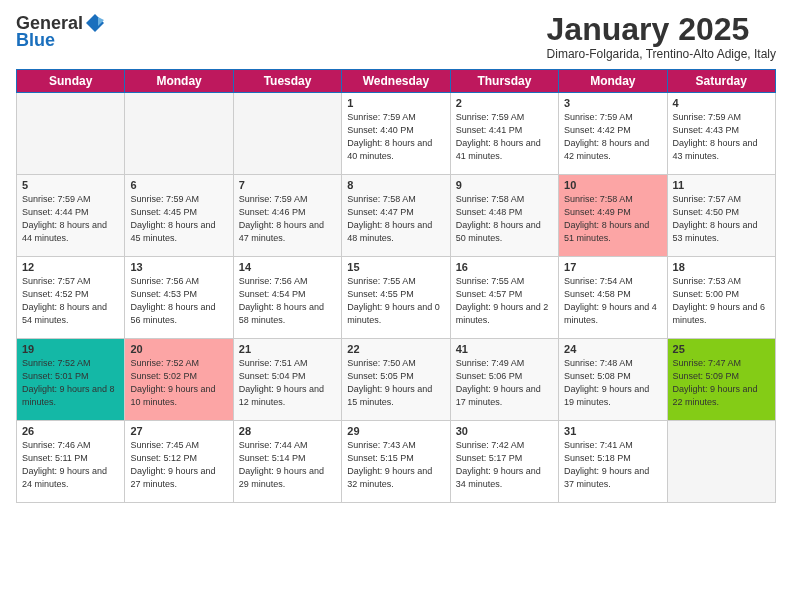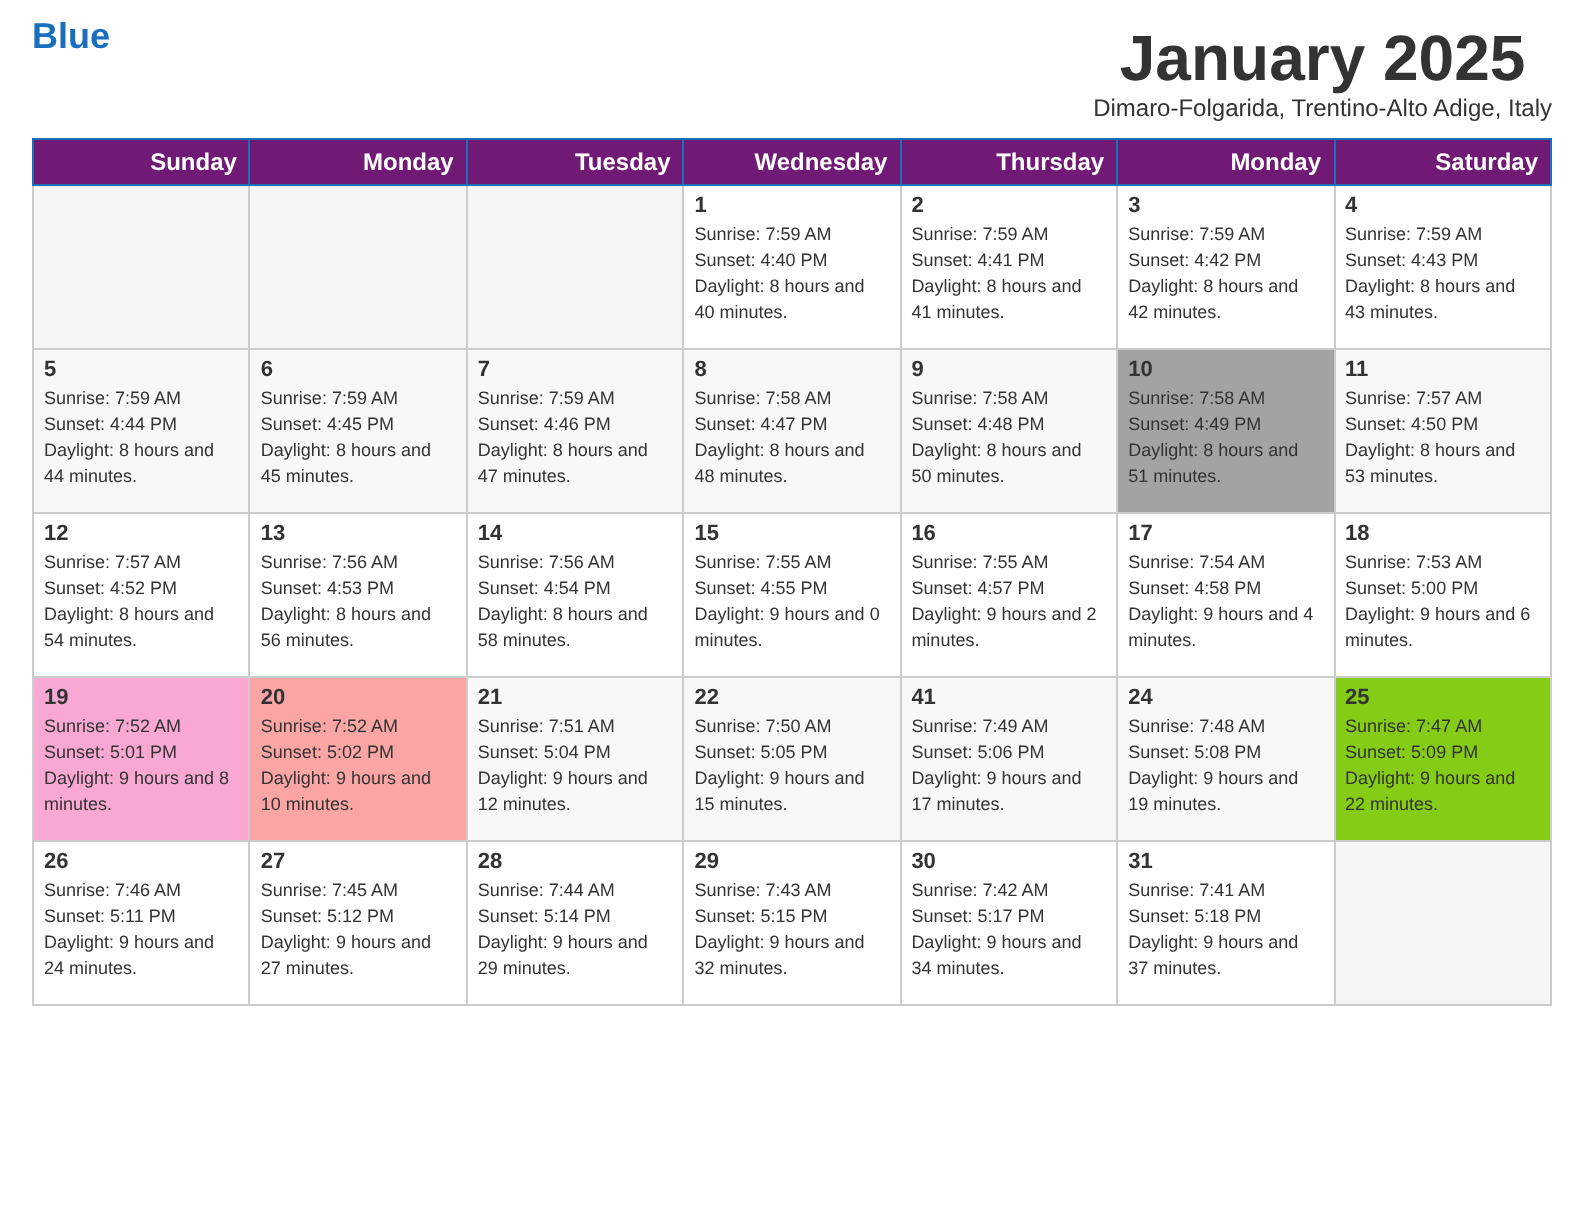--- a/index.html
+++ b/index.html
@@ -18,42 +18,42 @@
       display: flex;
       align-items: flex-start;
       justify-content: space-between;
       margin-bottom: 8px;
     }
     .logo {
       display: flex;
       align-items: center;
     }
     .title-area {
-      text-align: center;
+      text-align: left;
     }
     .month-title {
       font-size: 32px;
       font-weight: bold;
       color: #333;
       line-height: 1.1;
     }
     .location-title {
       font-size: 12px;
       color: #333;
       font-weight: normal;
     }
     .calendar {
       width: 100%;
       border-collapse: collapse;
       table-layout: fixed;
     }
     .calendar th {
-      background-color: #701a75;
+      background-color: #be185d;
       color: #fff;
-      text-align: right;
+      text-align: center;
       padding: 4px 6px;
       font-size: 12px;
       font-weight: bold;
       border: 1px solid #1a6fbd;
     }
     .calendar td {
       vertical-align: top;
       padding: 4px 5px;
       font-size: 9.5px;
       border: 1px solid #ccc;
@@ -78,20 +78,27 @@
       background: #fff;
     }
   </style>
 </head>
 <body>
 
 <div class="page">
   <div class="header">
     <div class="logo">
       <div>
+        <div style="display:flex;align-items:center;">
+          <span style="font-size:18px;font-weight:bold;color:#333;">General</span>
+          <svg width="22" height="22" viewBox="0 0 22 22" style="margin:0 1px;">
+            <polygon points="11,2 20,11 11,20 2,11" fill="#1a6fbd"></polygon>
+            <polygon points="14,5 20,8 14,14" fill="#6ab0e0"></polygon>
+          </svg>
+        </div>
         <div style="font-size:18px;font-weight:bold;color:#1a6fbd;margin-top:-4px;">Blue</div>
       </div>
     </div>
     <div class="title-area">
       <div class="month-title">January 2025</div>
       <div class="location-title">Dimaro-Folgarida, Trentino-Alto Adige, Italy</div>
     </div>
   </div>
 
   <table class="calendar">
@@ -143,21 +150,21 @@
             <div class="day-info">Sunrise: 7:59 AM<br>Sunset: 4:46 PM<br>Daylight: 8 hours and 47 minutes.</div>
           </td>
           <td style="background: rgb(248, 248, 248);">
             <div class="day-number">8</div>
             <div class="day-info">Sunrise: 7:58 AM<br>Sunset: 4:47 PM<br>Daylight: 8 hours and 48 minutes.</div>
           </td>
           <td style="background: rgb(248, 248, 248);">
             <div class="day-number">9</div>
             <div class="day-info">Sunrise: 7:58 AM<br>Sunset: 4:48 PM<br>Daylight: 8 hours and 50 minutes.</div>
           </td>
-          <td style="background: #a3a3a3;">
+          <td style="background: #fca5a5;">
             <div class="day-number">10</div>
             <div class="day-info">Sunrise: 7:58 AM<br>Sunset: 4:49 PM<br>Daylight: 8 hours and 51 minutes.</div>
           </td>
           <td style="background: rgb(248, 248, 248);">
             <div class="day-number">11</div>
             <div class="day-info">Sunrise: 7:57 AM<br>Sunset: 4:50 PM<br>Daylight: 8 hours and 53 minutes.</div>
           </td>
         </tr>
         <tr class="week-row">
           <td>
@@ -183,21 +190,21 @@
           <td>
             <div class="day-number">17</div>
             <div class="day-info">Sunrise: 7:54 AM<br>Sunset: 4:58 PM<br>Daylight: 9 hours and 4 minutes.</div>
           </td>
           <td>
             <div class="day-number">18</div>
             <div class="day-info">Sunrise: 7:53 AM<br>Sunset: 5:00 PM<br>Daylight: 9 hours and 6 minutes.</div>
           </td>
         </tr>
         <tr class="week-row">
-          <td style="background: #f9a8d4;">
+          <td style="background: #14b8a6;">
             <div class="day-number">19</div>
             <div class="day-info">Sunrise: 7:52 AM<br>Sunset: 5:01 PM<br>Daylight: 9 hours and 8 minutes.</div>
           </td>
           <td style="background: #fca5a5;">
             <div class="day-number">20</div>
             <div class="day-info">Sunrise: 7:52 AM<br>Sunset: 5:02 PM<br>Daylight: 9 hours and 10 minutes.</div>
           </td>
           <td style="background: rgb(248, 248, 248);">
             <div class="day-number">21</div>
             <div class="day-info">Sunrise: 7:51 AM<br>Sunset: 5:04 PM<br>Daylight: 9 hours and 12 minutes.</div>

